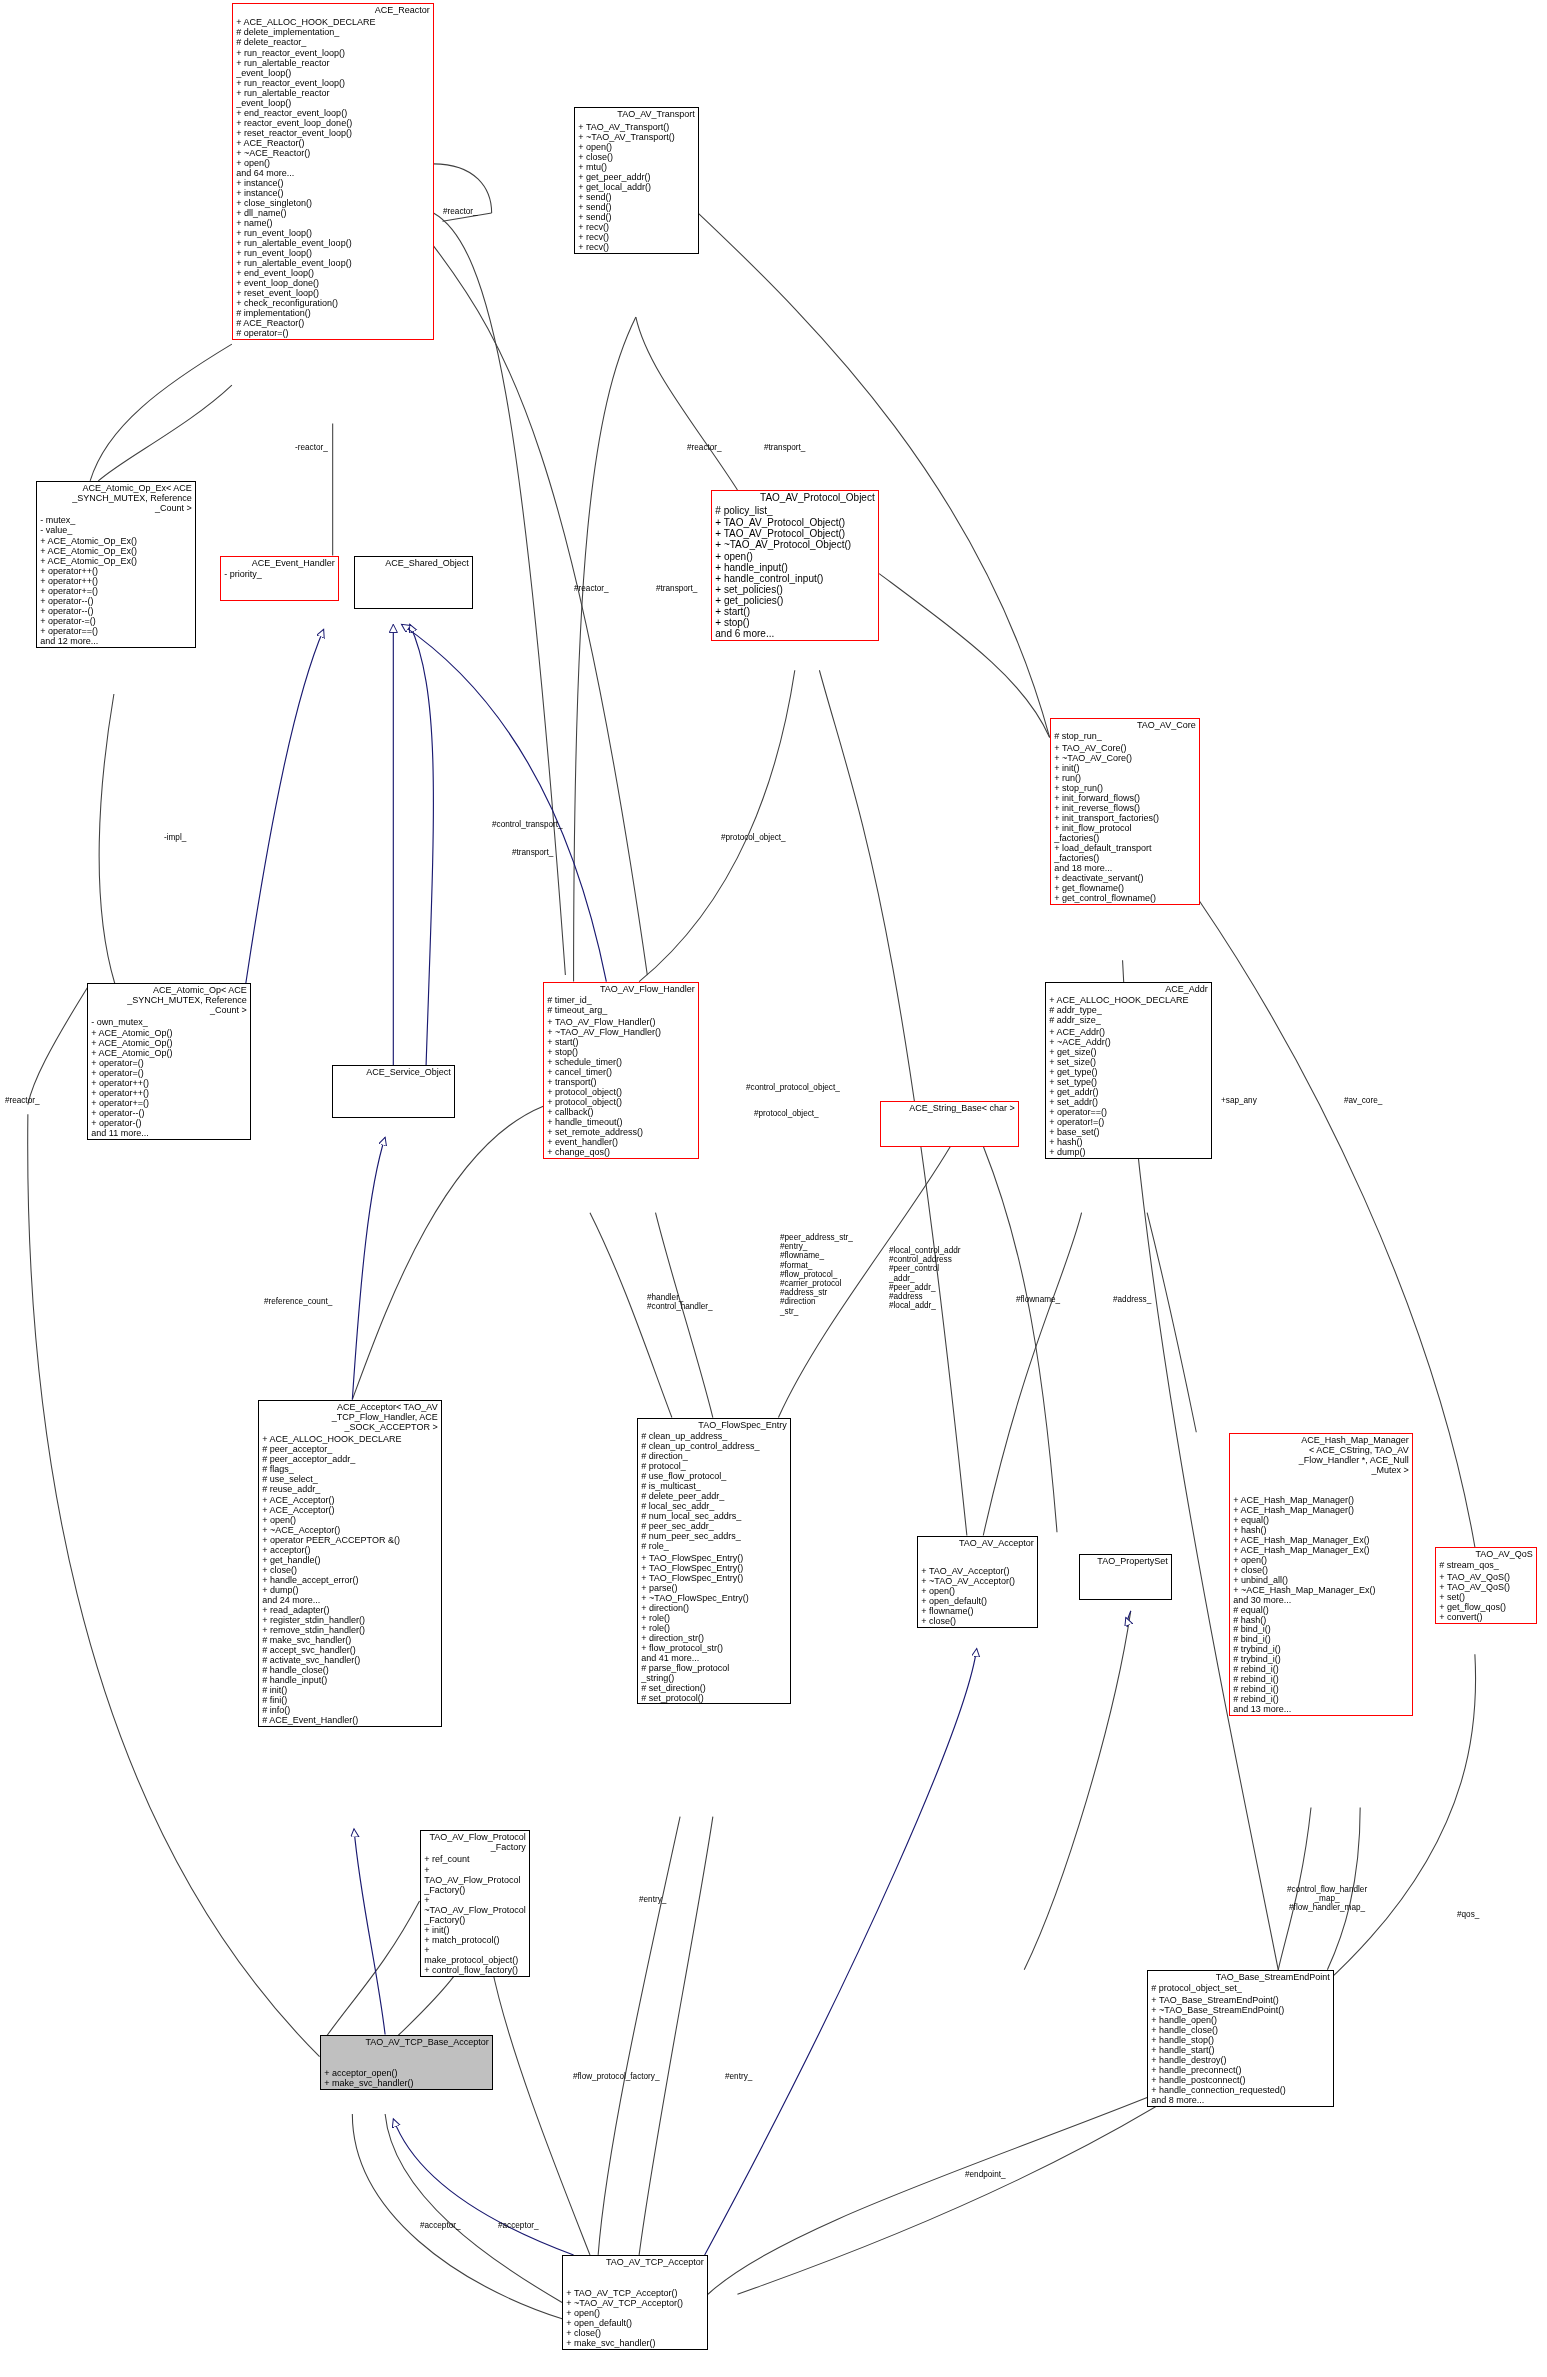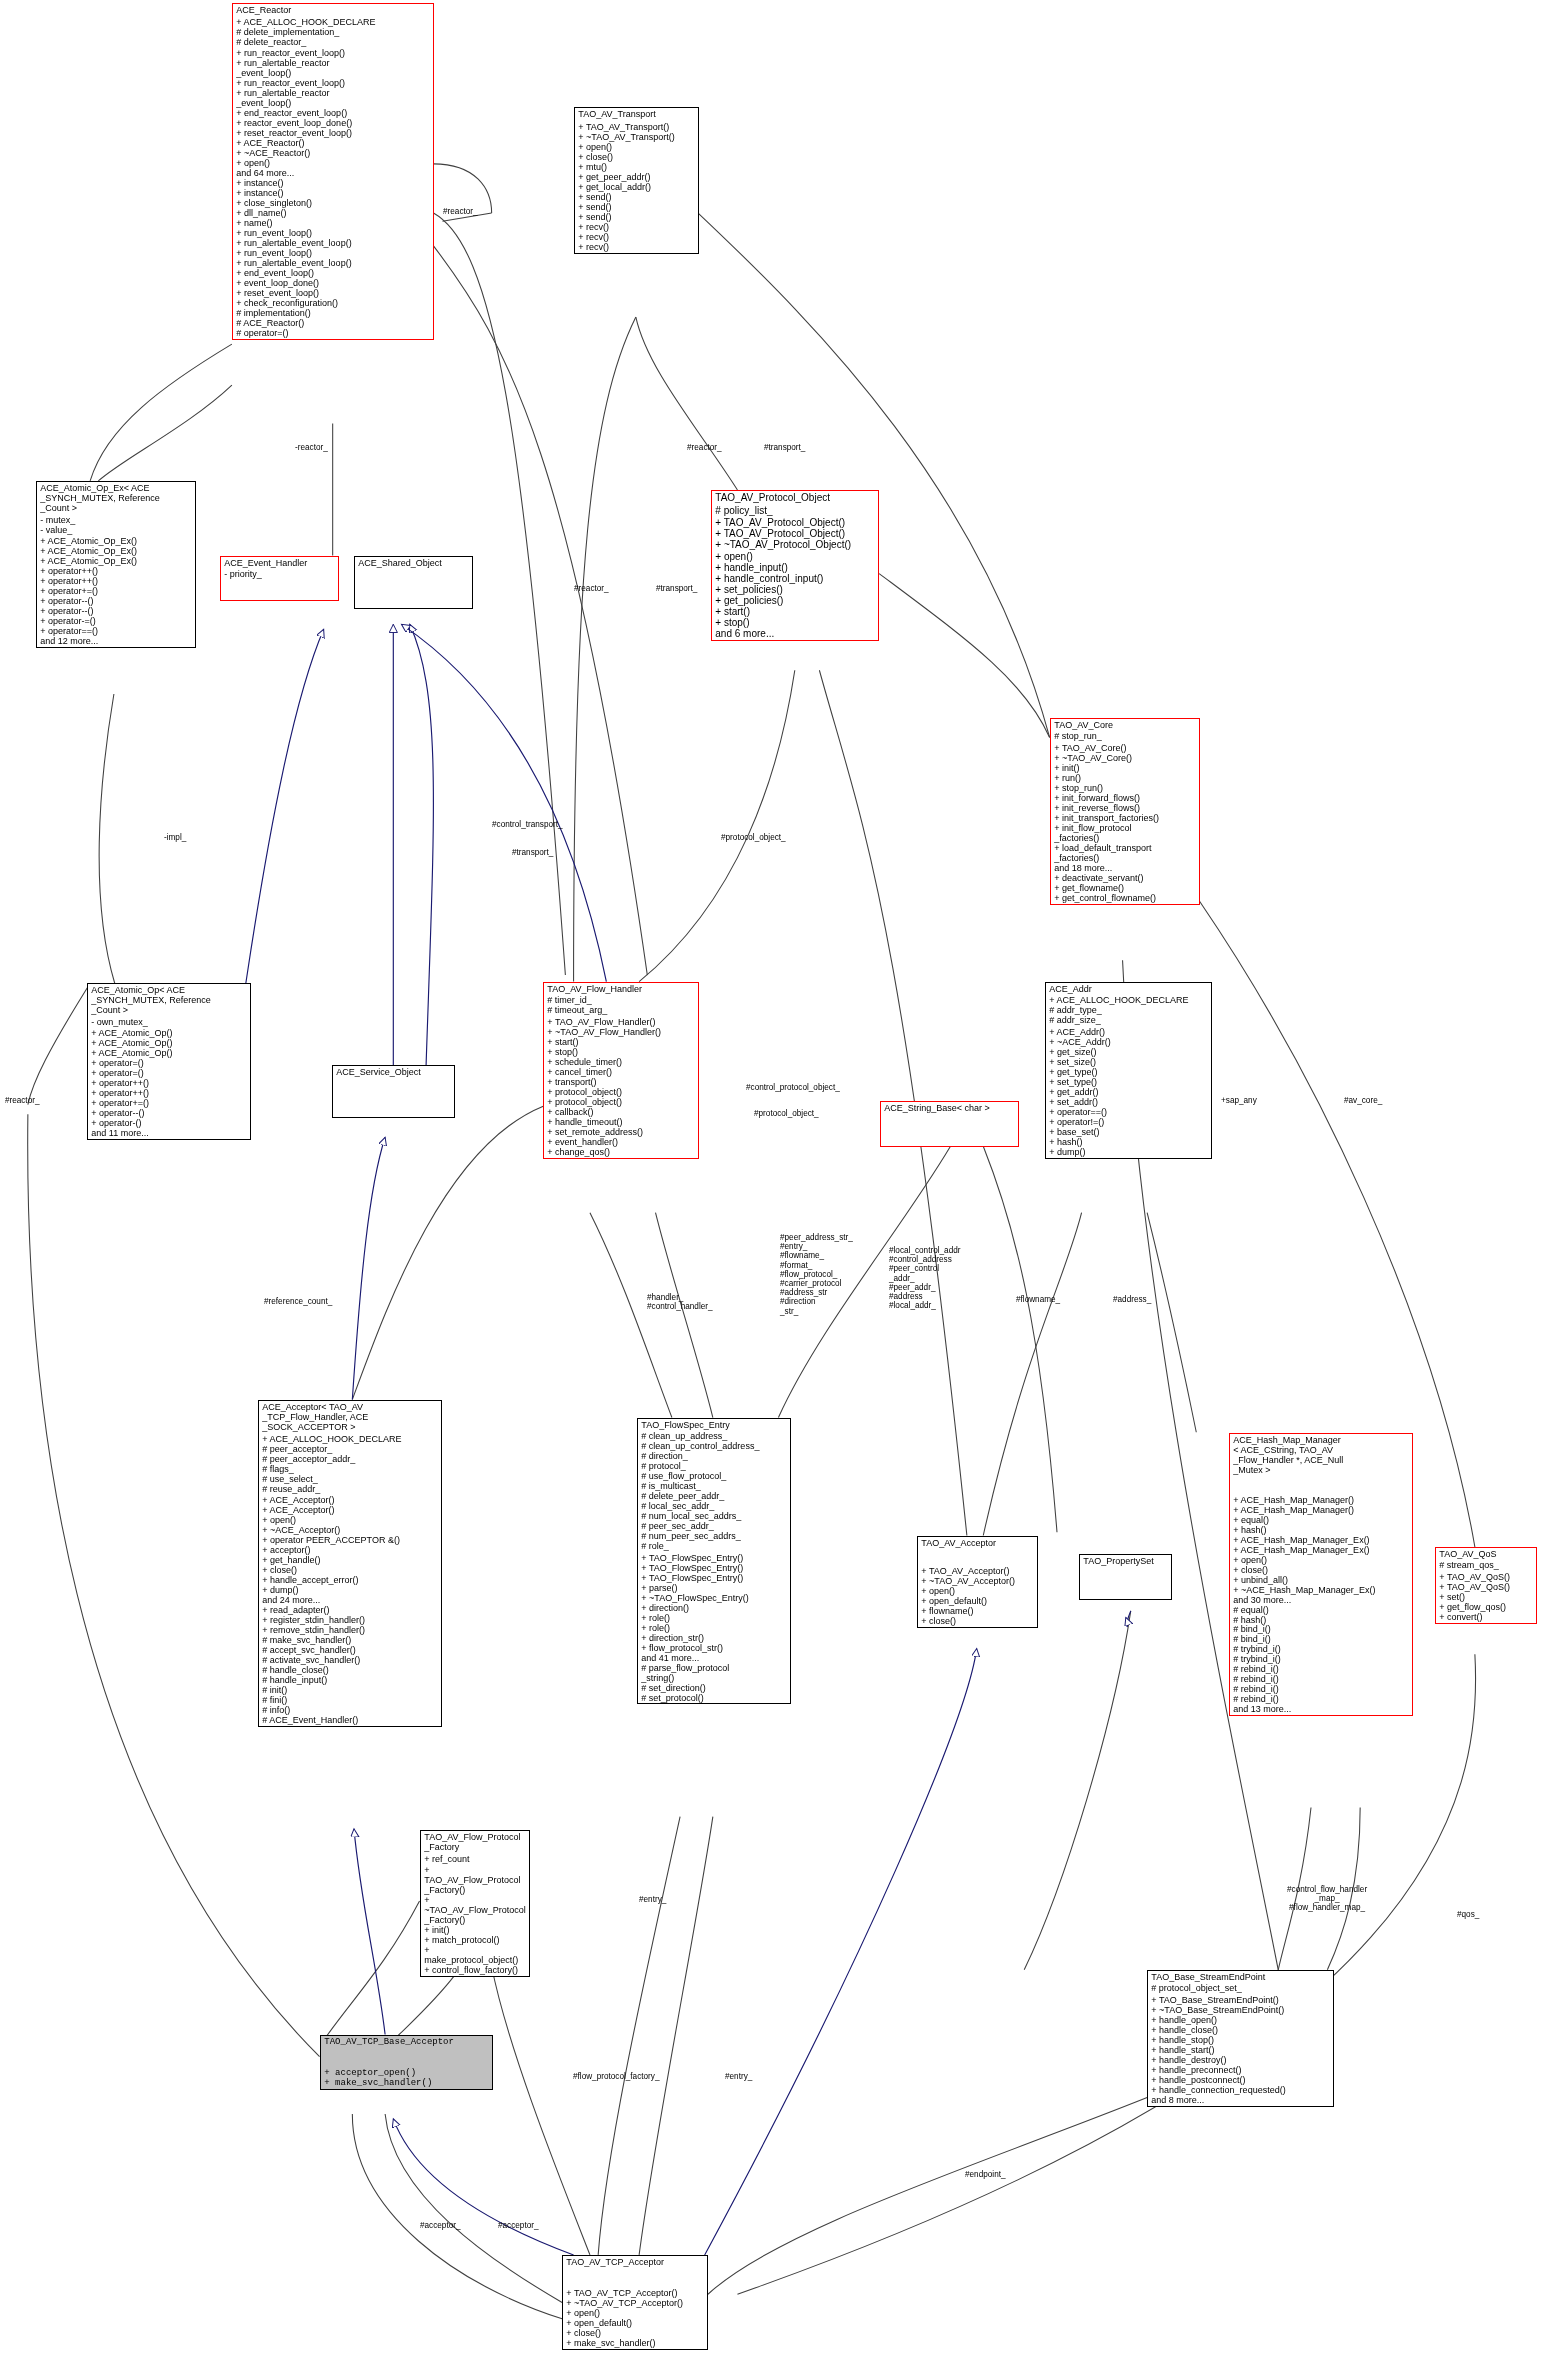--- a/index.html
+++ b/index.html
@@ -3,23 +3,23 @@
 <meta charset="utf-8">
 <style>
   html,body{margin:0;padding:0;background:#ffffff;}
   #canvas{position:relative;width:1547px;height:2377px;background:#fff;
           font-family:"Liberation Sans","DejaVu Sans",sans-serif;overflow:hidden;}
   svg.edges{position:absolute;left:0;top:0;width:1547px;height:2377px;pointer-events:none;}
   .node{position:absolute;box-sizing:border-box;background:#fff;}
   .node .tbl{border:1.6px solid #000;border-collapse:collapse;width:100%;height:100%;
              box-sizing:border-box;}
   .node.red .tbl{border-color:#ff0000;}
-  .node.gray .tbl{background:#c0c0c0;font-family:Liberation Mono, monospace;}
+  .node.gray .tbl{background:#c0c0c0;}
   .sec{padding:0.8px 3.3px;}
-  .sec.title{text-align:left;white-space:pre-line;line-height:1.12;}
+  .sec.title{text-align:right;white-space:pre-line;line-height:1.12;}
   .members{white-space:pre-line;line-height:1.11;text-align:left;}
   .label{position:absolute;white-space:pre-line;line-height:1.12;color:#000;
          text-align:center;}
 </style>
 </head>
 <body>
 
 <div id="canvas">
 
   <svg class="edges" viewBox="0 0 1888 2901" xmlns="http://www.w3.org/2000/svg">

